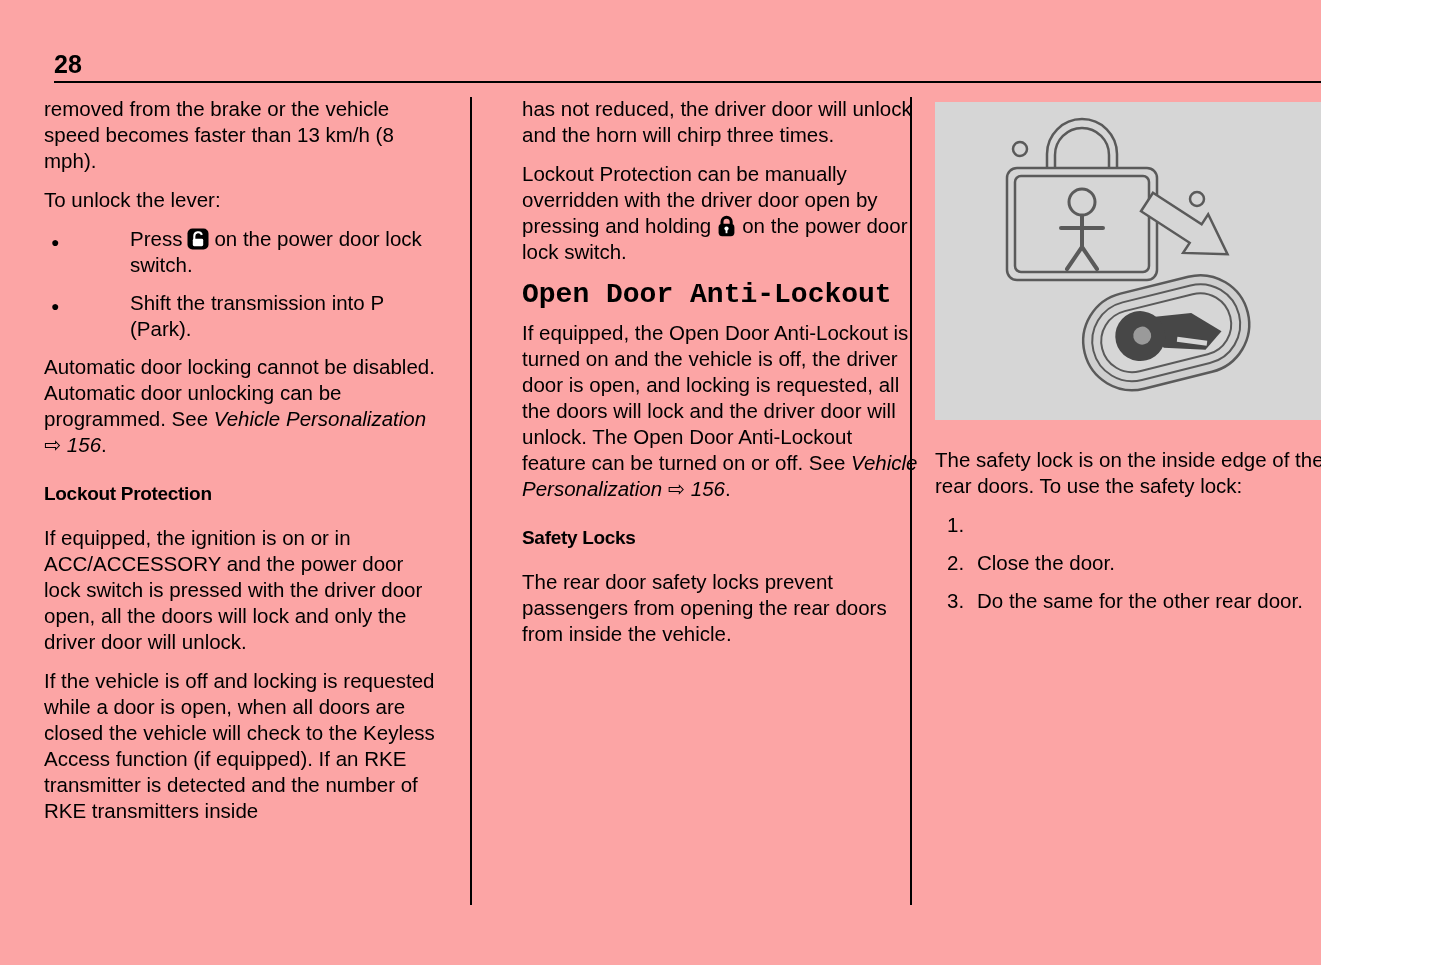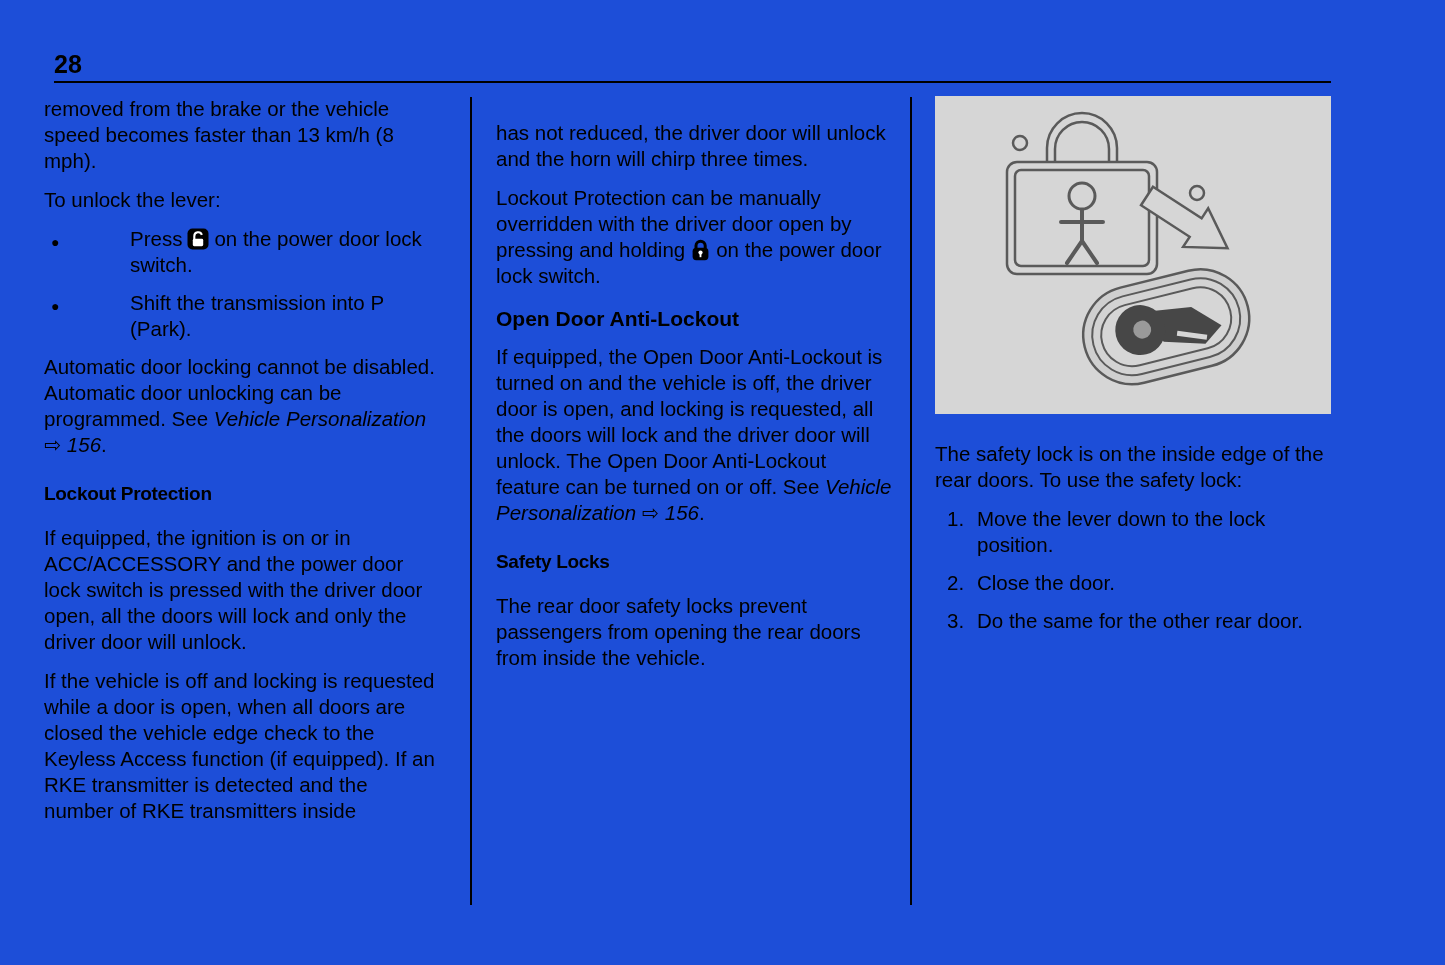--- a/index.html
+++ b/index.html
@@ -2,38 +2,38 @@
 <html><head>
 <meta charset="utf-8">
 <style>
   * { margin:0; padding:0; box-sizing:border-box; }
   html,body { background:#ffffff; }
   body {
     width:1445px; height:965px;
     font-family:"Liberation Sans","DejaVu Sans",sans-serif;
     color:#000;
   }
-  .page { position:relative; width:1445px; height:965px; background:#1d4ed8; overflow:hidden; }
+  .page { position:relative; width:1321px; height:965px; background:#fca5a5; overflow:hidden; }
 
   .pnum  { position:absolute; left:54px;  top:50px; font-size:25px; font-weight:bold; }
   .ptitle{ position:absolute; left:141px; top:50px; font-size:25px; font-weight:bold; }
   .header-rule { position:absolute; left:54px; top:81px; width:1277px; height:2px; background:#000; }
 
   .col { position:absolute; top:96px; font-size:20.5px; line-height:26px; }
   .col1 { left:44px;  width:392px; }
-  .col2 { left:496px; width:398px;margin-top:24px; }
-  .col3 { left:935px; width:396px; }
+  .col2 { left:522px; width:398px; }
+  .col3 { left:935px; width:396px;margin-top:6px; }
 
   .divider { position:absolute; top:97px; width:2px; height:808px; background:#000; }
   .d1 { left:470px; }
   .d2 { left:910px; }
 
   .para { margin-bottom:13px; }
   .section-heading { font-size:19px; font-weight:bold; letter-spacing:-0.3px; margin:19px 0 14px 0; line-height:34px; }
-  .sub-heading { font-size:21px; font-weight:bold; margin:17px 0 12px 0; }
+  .sub-heading { font-size:28px; font-weight:bold; margin:17px 0 12px 0;font-family:Liberation Mono, monospace; }
   .italic { font-style:italic; }
 
   .bullet-item { display:flex; margin-bottom:12px; }
   .bullet-dot { flex:0 0 38px; font-size:14px; padding-left:7px; padding-top:3px; }
   .bullet-text { flex:1;margin-left:48px; }
 
   .inline-icon { display:inline-block; vertical-align:-4px; margin:0 5px; }
 
   .figure {
     width:396px; height:318px; background:#d6d6d6;
@@ -73,21 +73,21 @@
     <div class="bullet-item">
       <span class="bullet-dot">●</span>
       <div class="bullet-text">Shift the transmission into P (Park).</div>
     </div>
 
     <p class="para"><span>Automatic door locking cannot be disabled. Automatic door unlocking can be programmed. See </span><span class="italic">Vehicle Personalization ⇨ 156</span><span>.</span></p>
 
     <h2 class="section-heading">Lockout Protection</h2>
 
     <p class="para">If equipped, the ignition is on or in ACC/ACCESSORY and the power door lock switch is pressed with the driver door open, all the doors will lock and only the driver door will unlock.</p>
-    <p class="para">If the vehicle is off and locking is requested while a door is open, when all doors are closed the vehicle edge check to the Keyless Access function (if equipped). If an RKE transmitter is detected and the number of RKE transmitters inside</p>
+    <p class="para">If the vehicle is off and locking is requested while a door is open, when all doors are closed the vehicle will check to the Keyless Access function (if equipped). If an RKE transmitter is detected and the number of RKE transmitters inside</p>
   </div>
 
   <div class="col col2">
     <p class="para">has not reduced, the driver door will unlock and the horn will chirp three times.</p>
 
     <p class="para"><span>Lockout Protection can be manually overridden with the driver door open by pressing and holding</span><svg class="inline-icon" width="21" height="23" viewBox="0 0 21 23">
           <path d="M6 10.5 V7.8 a4.6 4.6 0 0 1 9.2 0 V10.5" stroke="#000" stroke-width="3" fill="none"></path>
           <rect x="2.6" y="9.8" width="15.8" height="12.4" rx="3.6" fill="#000"></rect>
           <circle cx="10.5" cy="14.6" r="2.1" fill="#fff"></circle>
           <rect x="9.6" y="15.2" width="1.8" height="4" fill="#fff"></rect>
@@ -133,21 +133,20 @@
           <path d="M240 240 l28 11" stroke="#d6d6d6" stroke-width="5" fill="none"></path>
         </g>
       </svg>
     </div>
 
     <p class="para">The safety lock is on the inside edge of the rear doors. To use the safety lock:</p>
 
     <div class="steps">
       <div class="step">
         <span class="step-num">1.</span>
-        <span class="step-text">Move the lever down to the lock position.</span>
       </div>
       <div class="step">
         <span class="step-num">2.</span>
         <span class="step-text">Close the door.</span>
       </div>
       <div class="step">
         <span class="step-num">3.</span>
         <span class="step-text">Do the same for the other rear door.</span>
       </div>
     </div>

